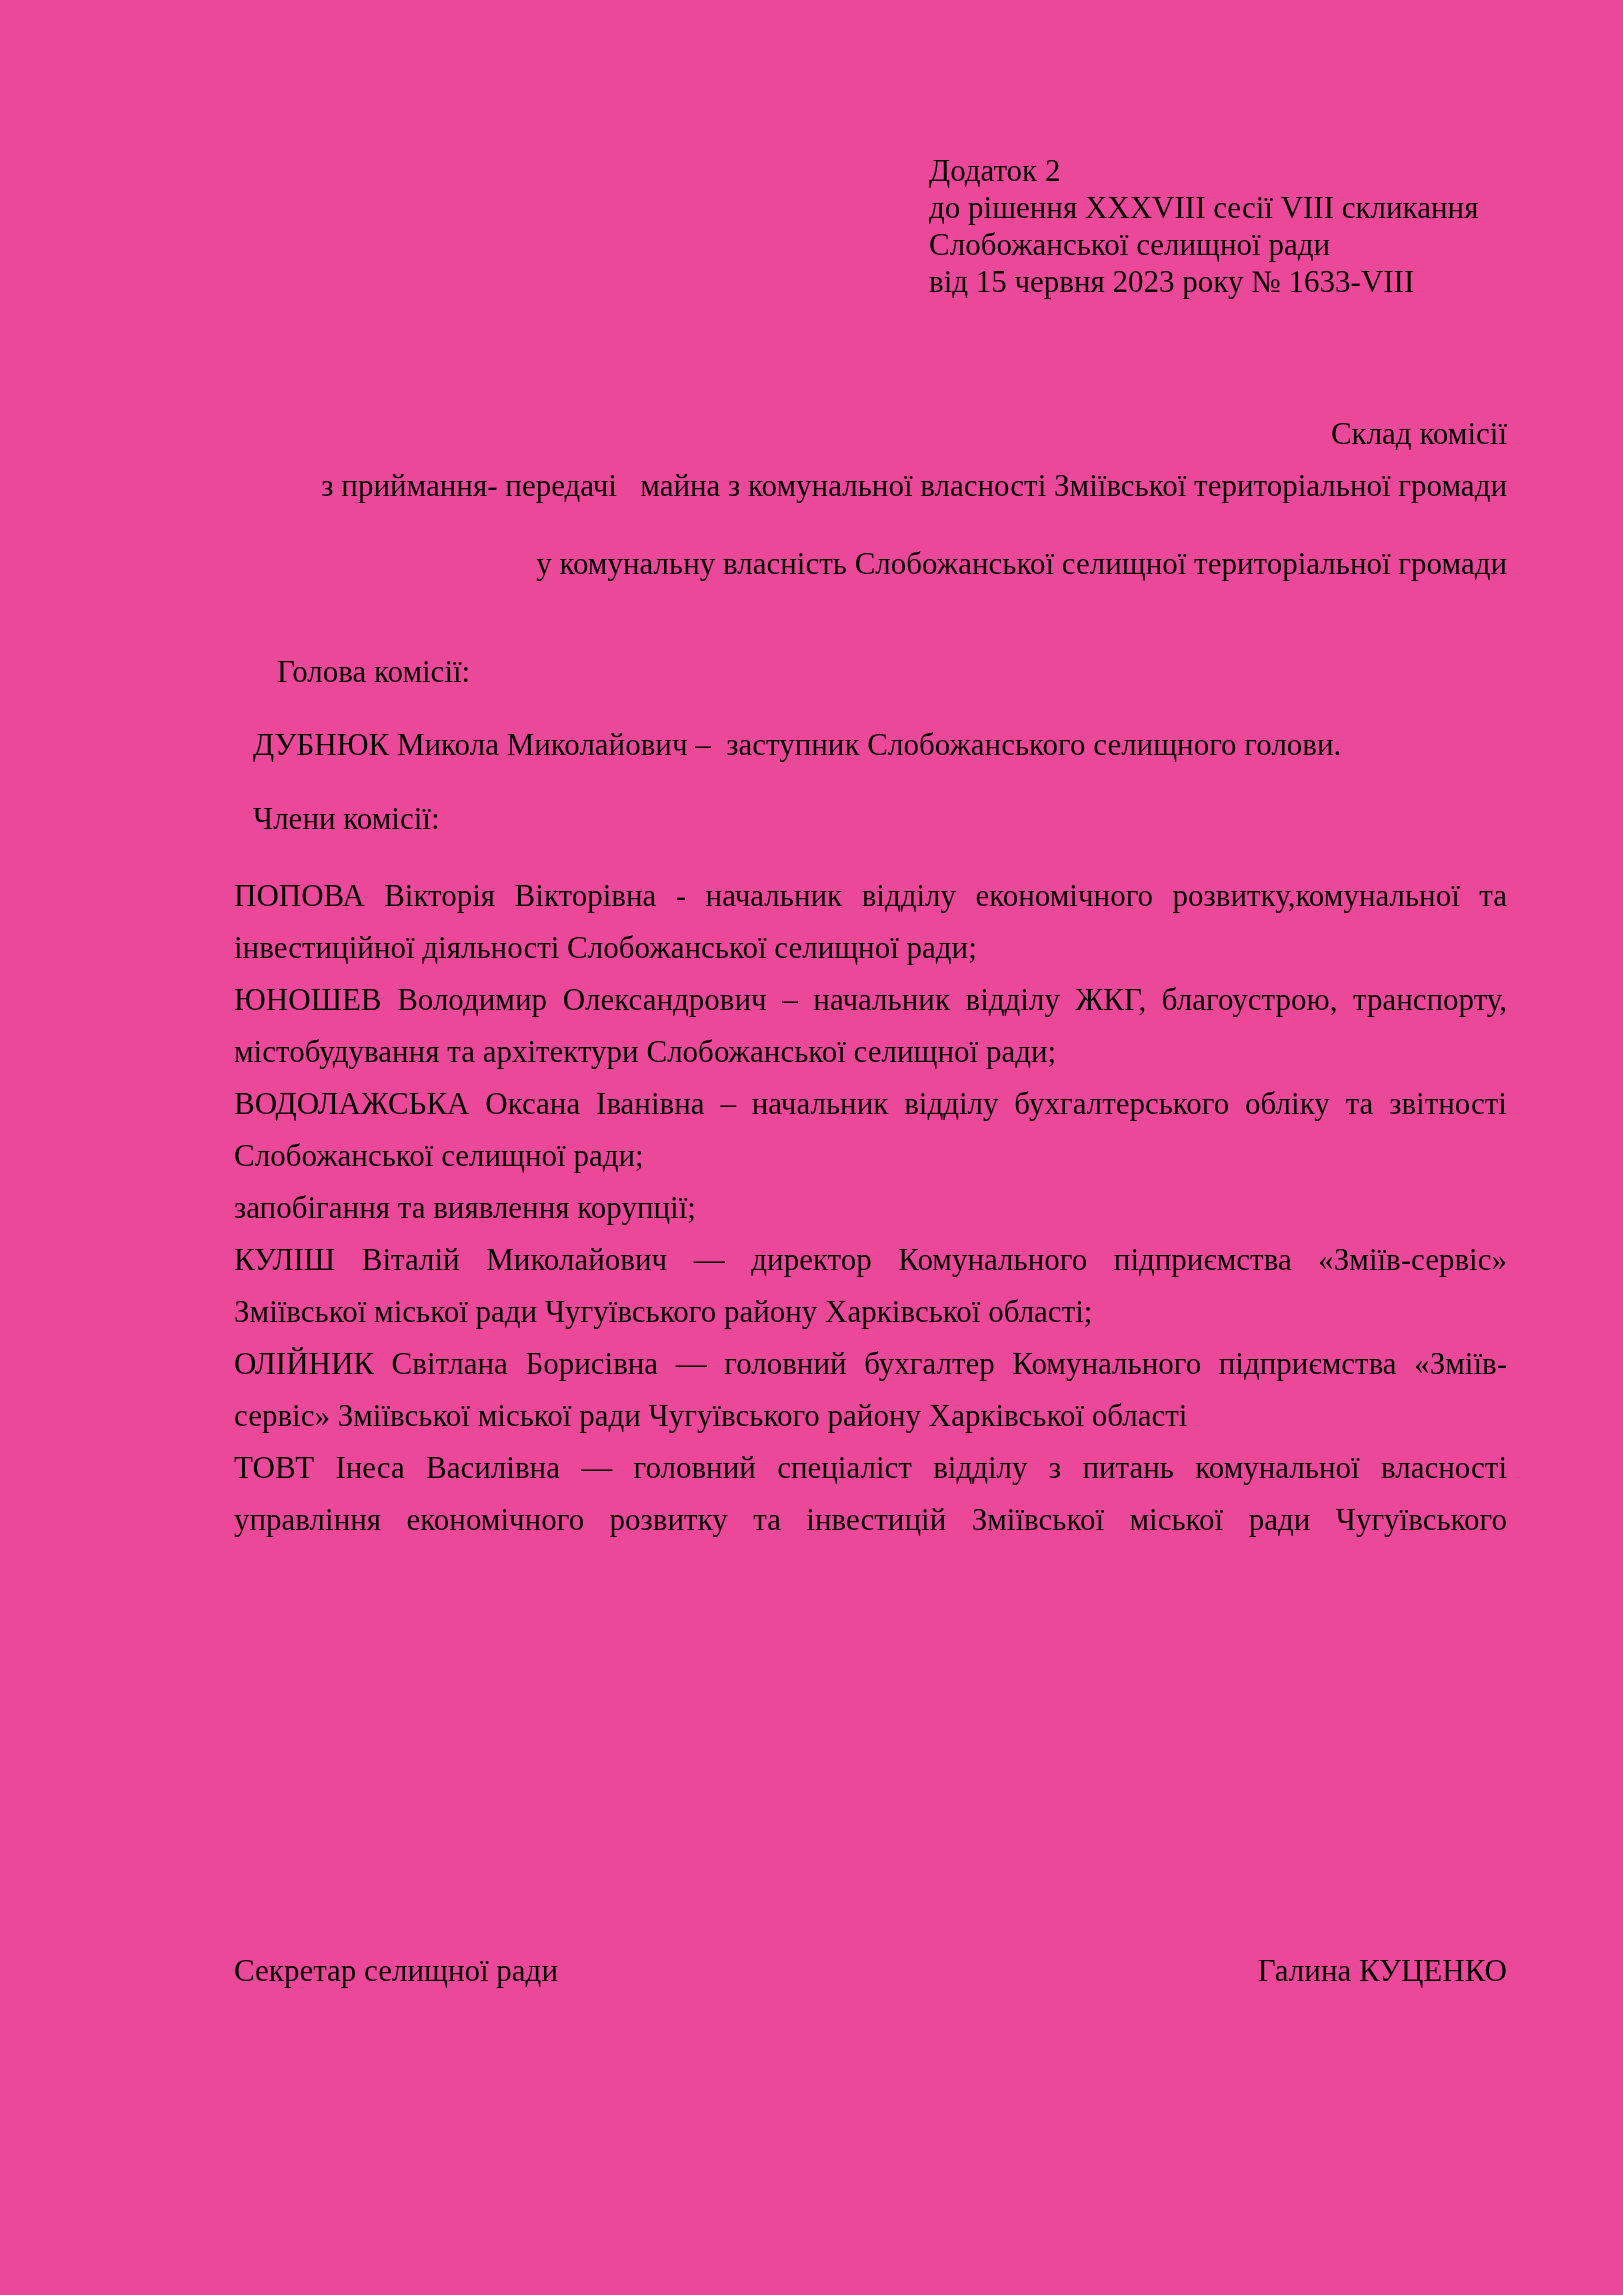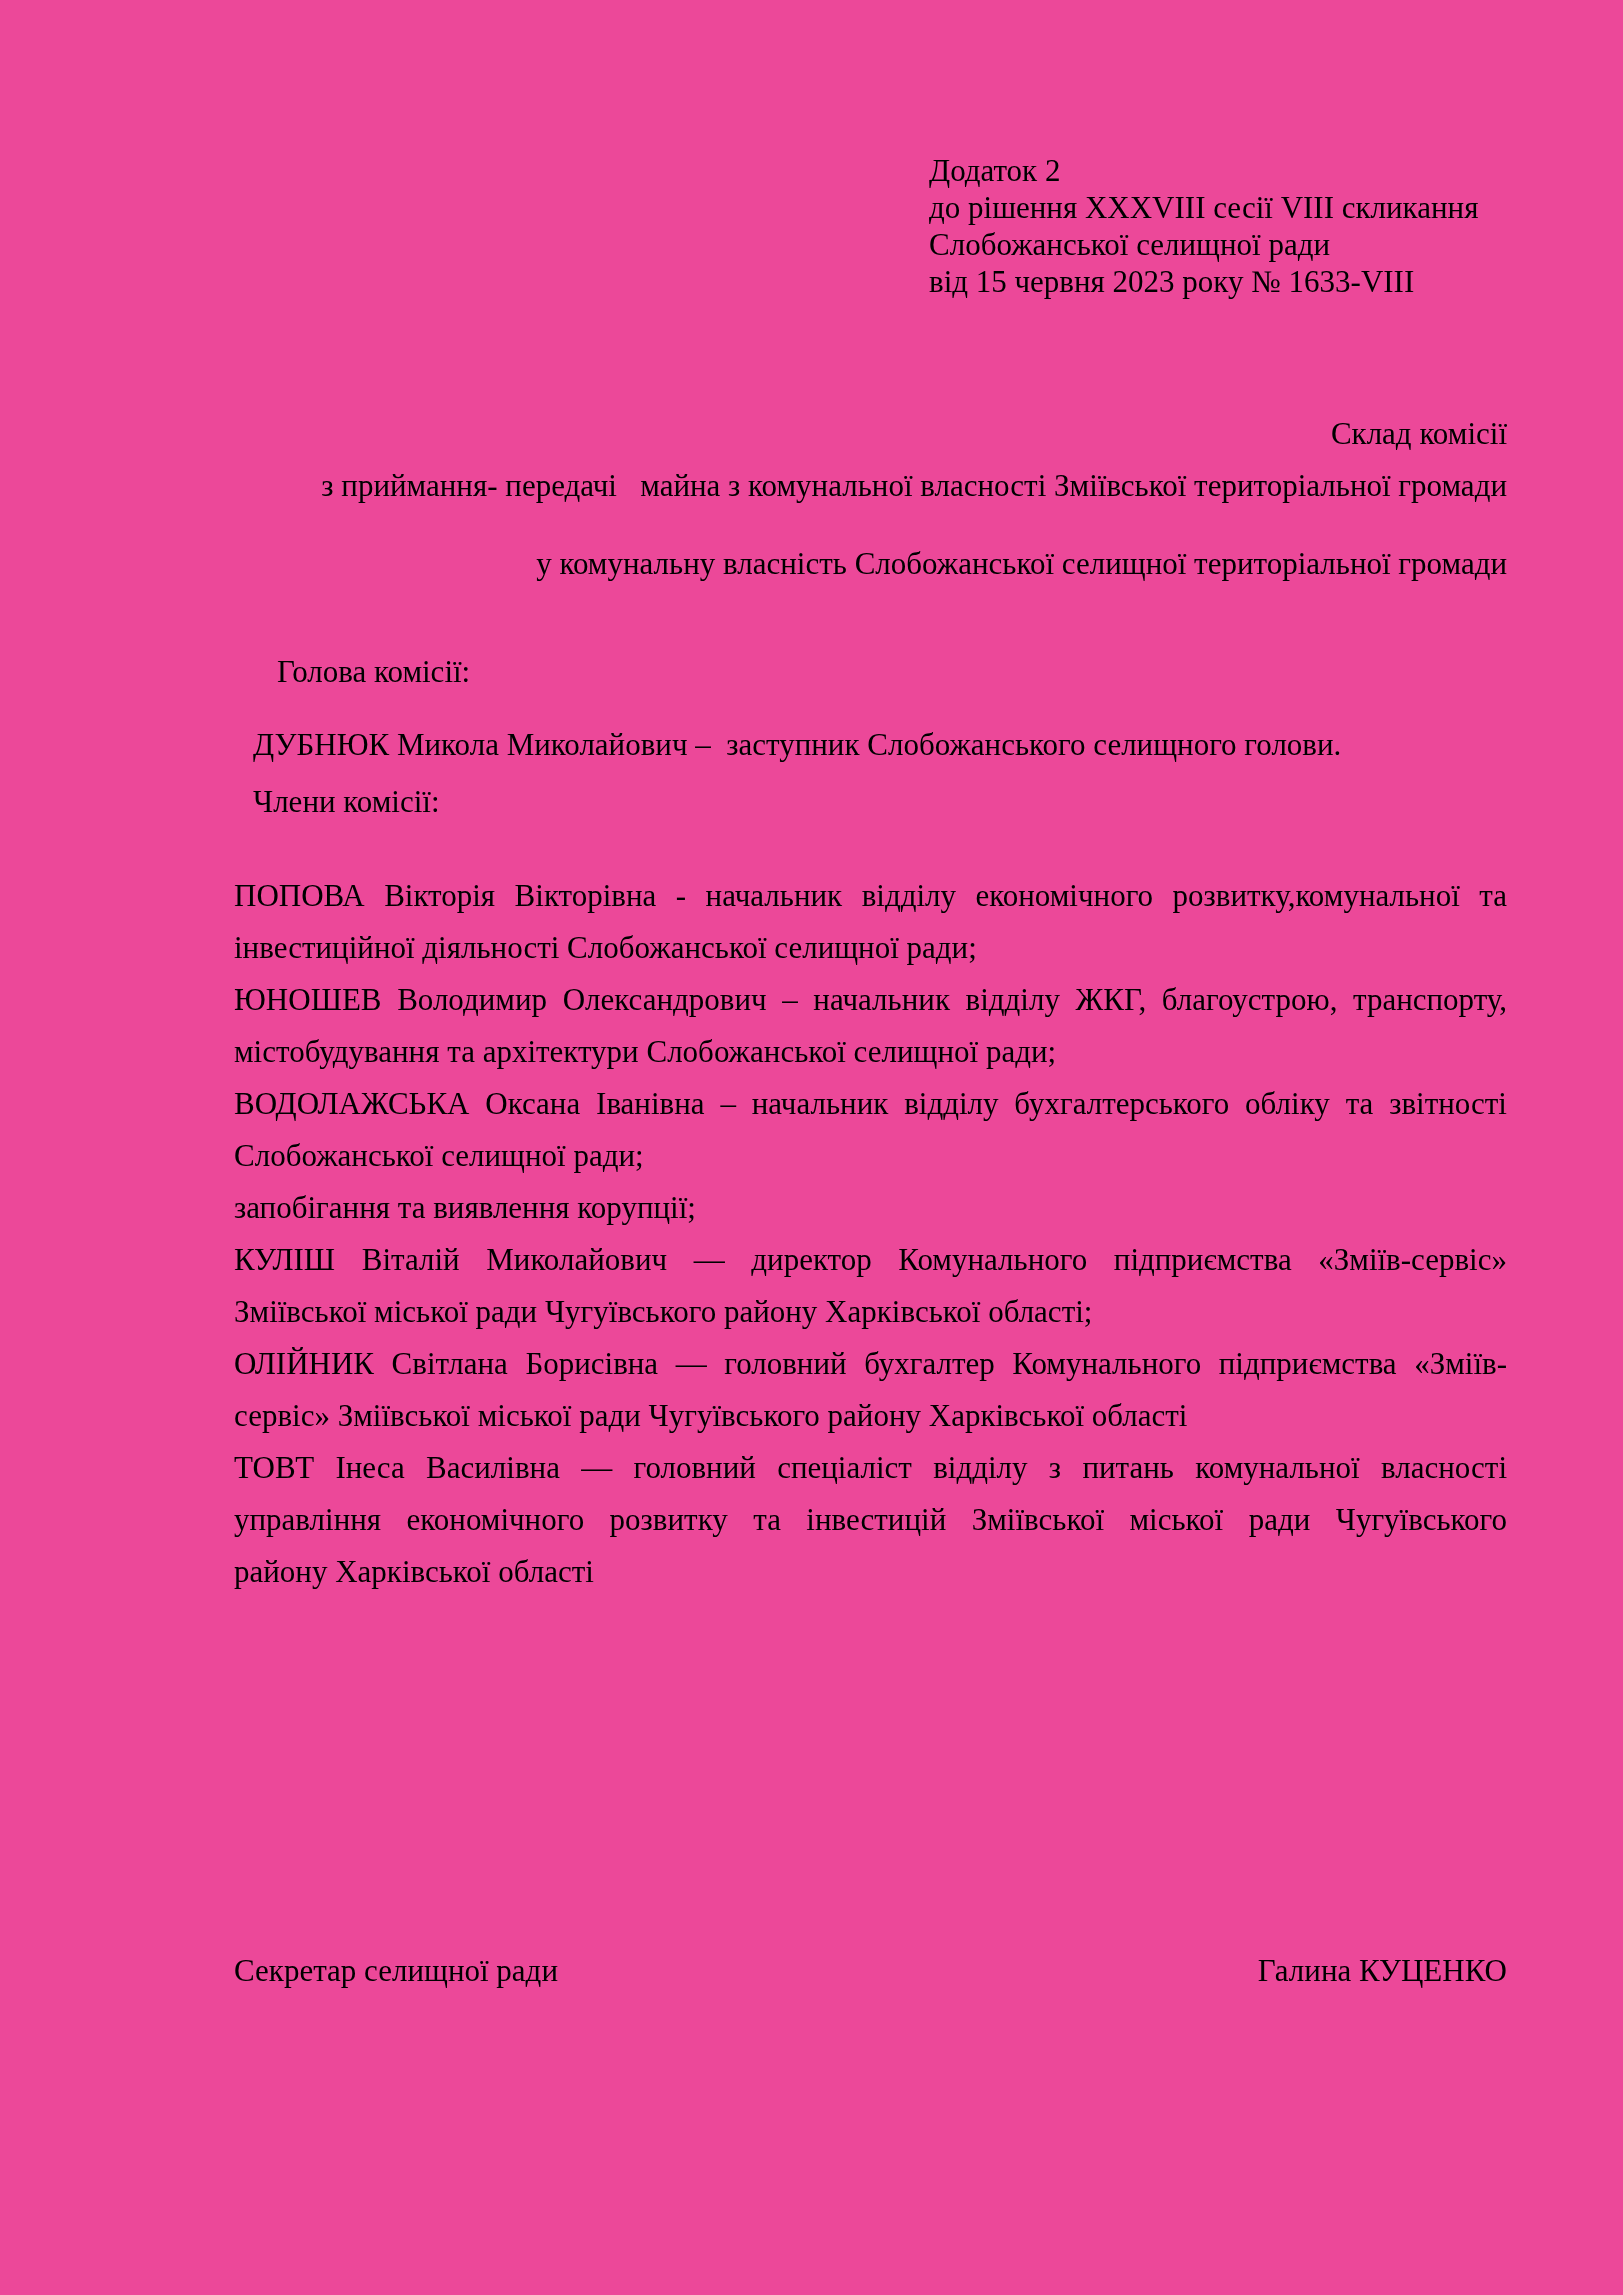--- a/index.html
+++ b/index.html
@@ -42,21 +42,21 @@
   
   .label-line, .entry-line {
     position: absolute;
     left: 253px;
     font-size: 31px;
     line-height: 52px;
     white-space: pre-wrap;
   }
   .pos-chair-label { top: 646px; margin-left: 24px; }
   .pos-chair-entry { top: 719px; }
-  .pos-members-label { top: 776px; }
+  .pos-members-label { top: 793px; }
 
   
   .members-list {
     position: absolute;
     left: 234px;
     top: 870px;
     width: 1273px;
     font-size: 31px;
     line-height: 52px;
   }
@@ -108,21 +108,20 @@
       <div class="body-line">містобудування та архітектури Слобожанської селищної ради;</div>
       <div class="body-line jl">ВОДОЛАЖСЬКА Оксана Іванівна – начальник відділу бухгалтерського обліку та звітності</div>
       <div class="body-line">Слобожанської селищної ради;</div>
       <div class="body-line">запобігання та виявлення корупції;</div>
       <div class="body-line jl">КУЛІШ Віталій Миколайович — директор Комунального підприємства «Зміїв-сервіс»</div>
       <div class="body-line">Зміївської міської ради Чугуївського району Харківської області;</div>
       <div class="body-line jl">ОЛІЙНИК Світлана Борисівна — головний бухгалтер Комунального підприємства «Зміїв-</div>
       <div class="body-line">сервіс» Зміївської міської ради Чугуївського району Харківської області</div>
       <div class="body-line jl">ТОВТ Інеса Василівна — головний спеціаліст відділу з питань комунальної власності</div>
       <div class="body-line jl">управління економічного розвитку та інвестицій  Зміївської міської ради Чугуївського</div>
-      <div class="body-line">району Харківської області</div>
     </div>
 
   <div class="signature-row">
     <span>Секретар селищної ради</span>
     <span>Галина КУЦЕНКО</span>
   </div>
 
 </div>
 
 

